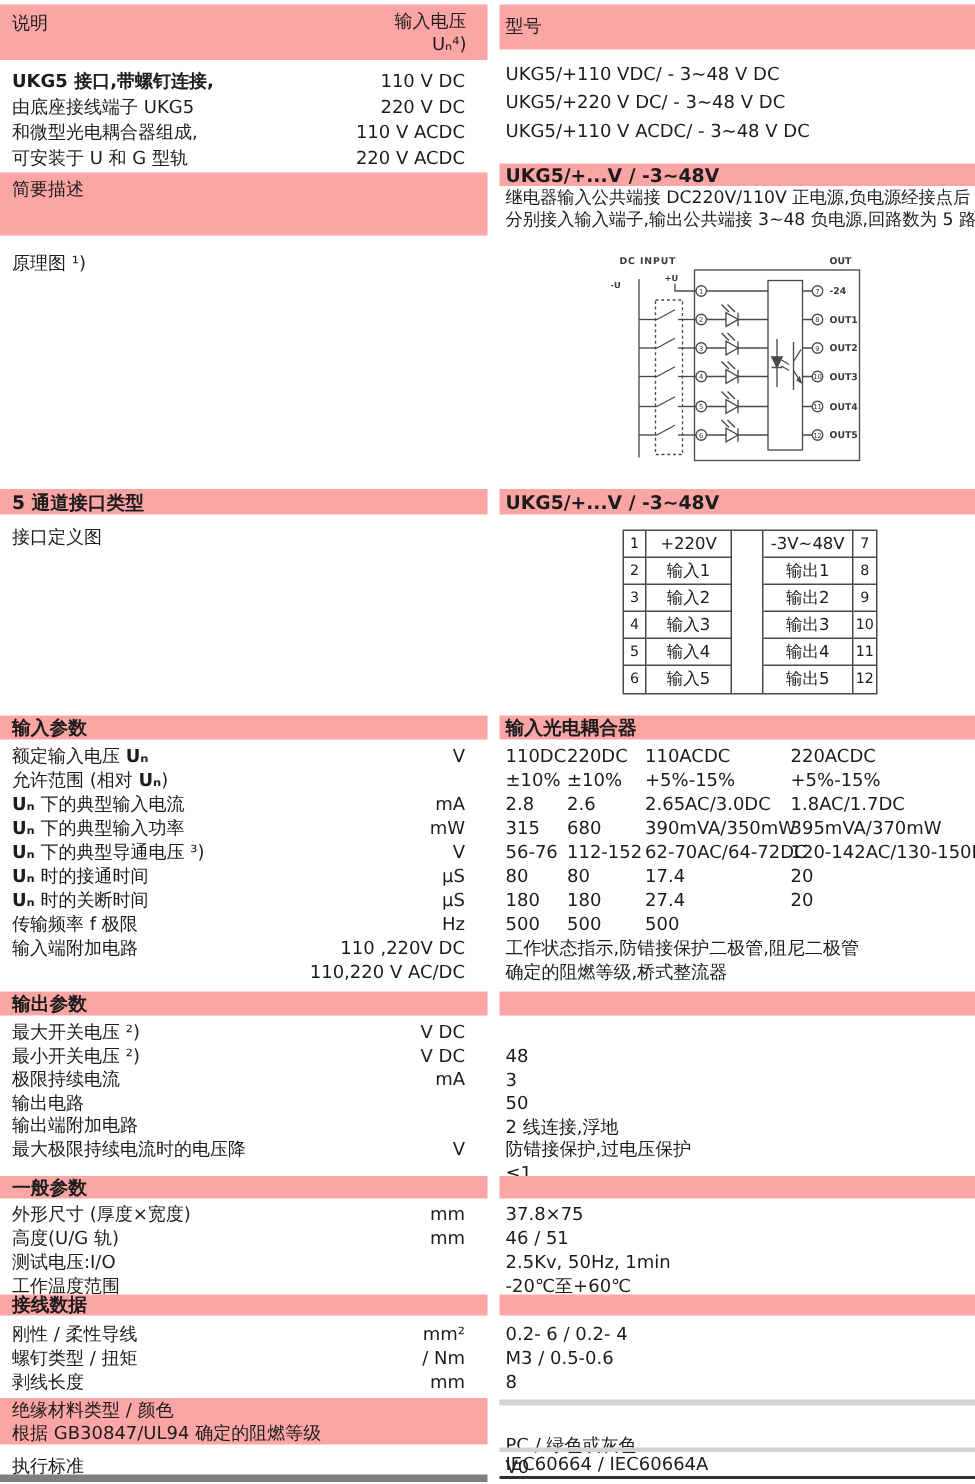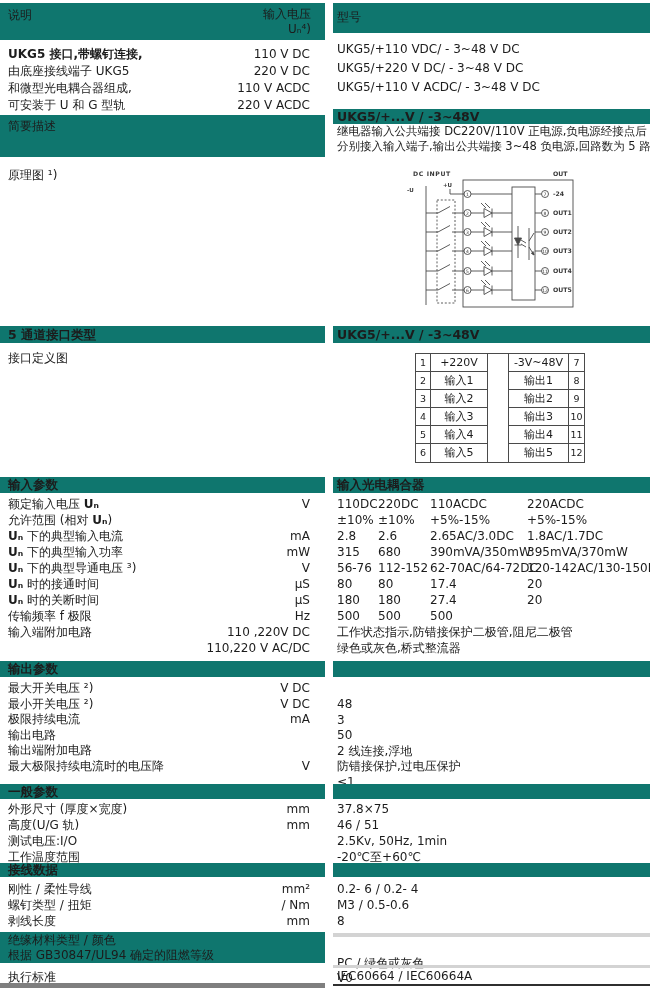--- a/index.html
+++ b/index.html
@@ -1,18 +1,18 @@
 <!DOCTYPE html>
 <html><head>
 <meta charset="utf-8">
 <style>
   html,body{margin:0;padding:0;background:#fff;}
   body{font-family:"DejaVu Sans","Liberation Sans",sans-serif;color:#1c1c1c;}
   #page{position:relative;width:650px;height:989px;background:#fff;overflow:hidden;font-size:12px;}
-  .band{position:absolute;background:#0f766e;box-sizing:border-box;}
+  .band{position:absolute;background:#fca5a5;box-sizing:border-box;}
   .hd{font-weight:bold;font-size:12.5px;}
   .abs{position:absolute;white-space:nowrap;}
   .lcol-pad{padding-left:8px;}
   
   .band-flex{display:flex;justify-content:space-between;padding:4px 14px 0 8px;}
   .hdr-right{text-align:right;line-height:15px;}
   
   .lblock{position:absolute;left:0;width:325px;}
   .lrow{display:flex;box-sizing:border-box;padding:0 15px 0 8px;white-space:nowrap;}
   .lrow .lab{flex:1;overflow:hidden;}
@@ -370,21 +370,21 @@
         <span class="oc3">27.4</span>
         <span class="oc4">20</span>
     </div>
     <div class="orow" style="height:16px;line-height:16px;">
       <span class="oc1">500</span>
         <span class="oc2">500</span>
         <span class="oc3">500</span>
         <span class="oc4"></span>
     </div>
     <div class="rrow" style="height:16px;line-height:16px;">工作状态指示,防错接保护二极管,阻尼二极管</div>
-    <div class="rrow" style="height:16px;line-height:16px;">绿色或灰色,桥式整流器</div>
+    <div class="rrow" style="height:16px;line-height:16px;">确定的阻燃等级,桥式整流器</div>
   </div>
 
   <div class="band hd lcol-pad" style="left:0;top:661px;width:325px;height:16px;line-height:16px;">
     <span>输出参数</span>
   </div>
   <div class="band" style="left:333px;top:661px;width:317px;height:16px;"></div>
 
   <div class="lblock" style="top:681px;">
     <div class="lrow" style="height:15.5px;line-height:15.5px;">
       <span class="lab">最大开关电压 ²)</span>

